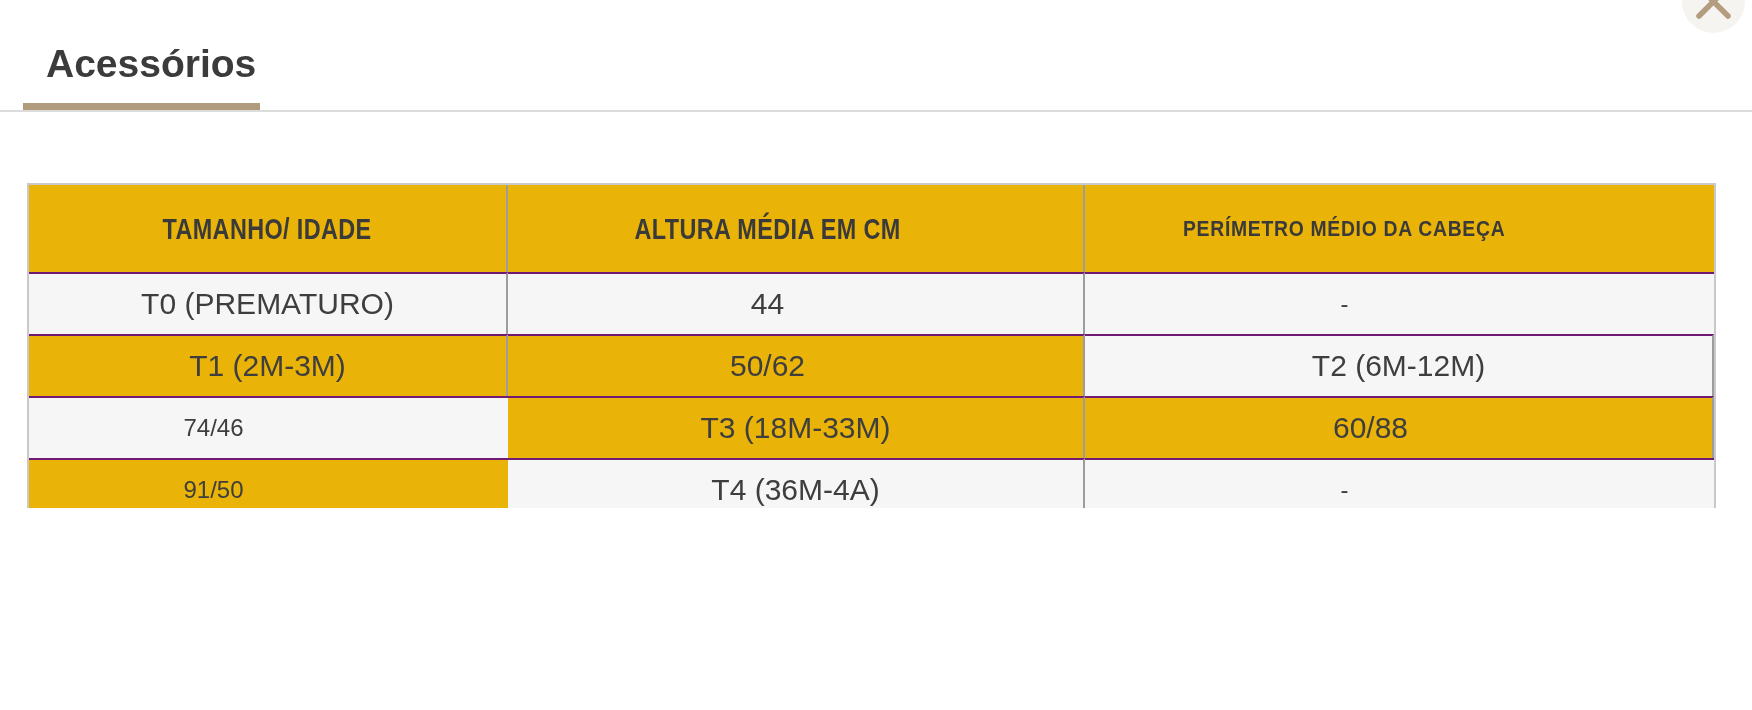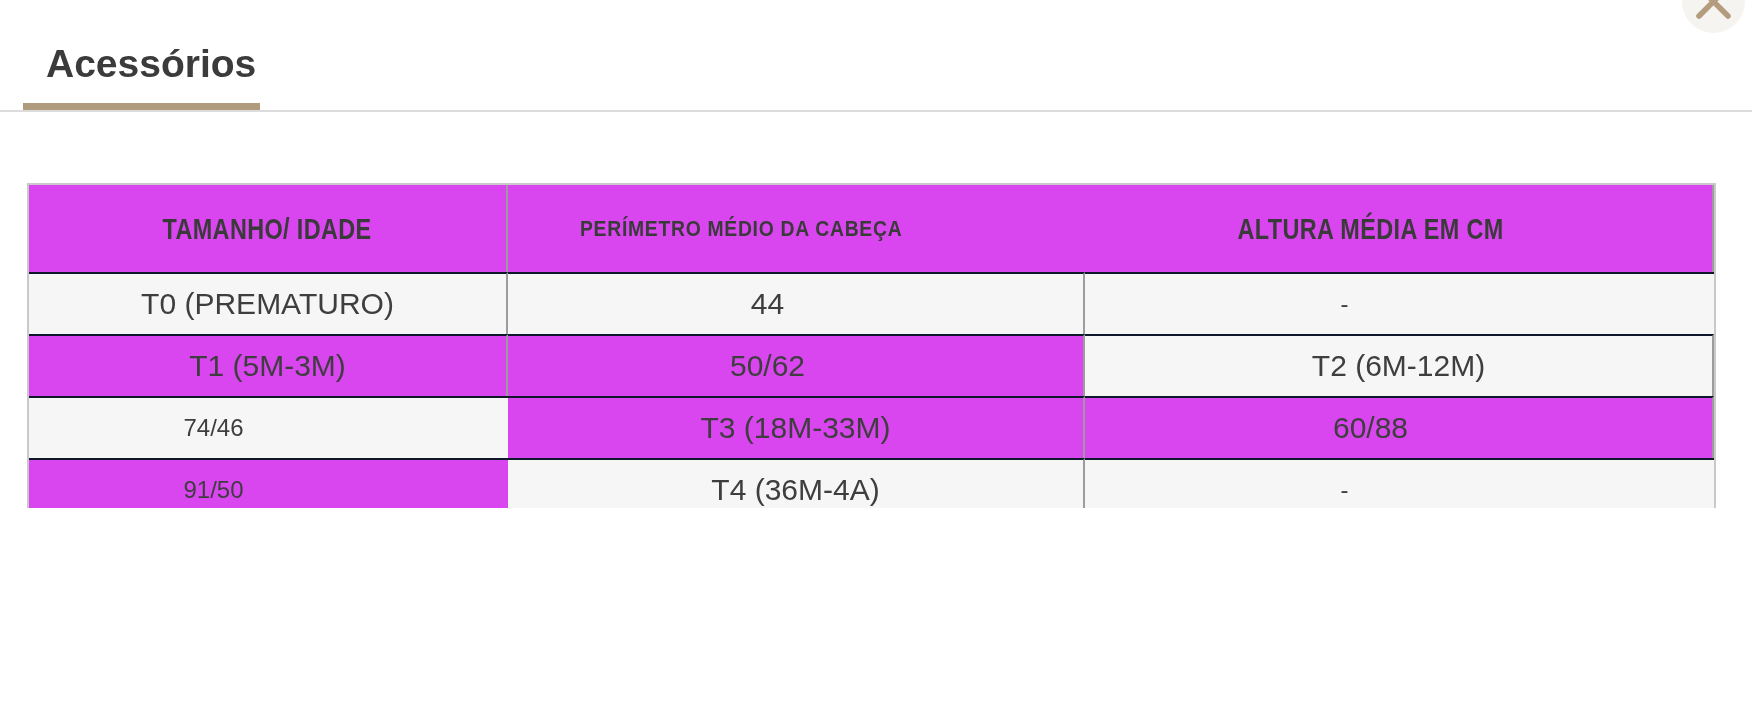--- a/index.html
+++ b/index.html
@@ -55,36 +55,36 @@
   .close-btn svg { display: block; }
 
   
   .size-table {
     position: absolute;
     left: 27px;
     top: 183px;
     width: 1689px;
     box-sizing: border-box;
     border: 2px solid #c9c9c9;
-    background: #d946ef;
+    background: #eab308;
     display: grid;
     grid-template-columns: 479px 577px 629px;
   }
   .cell {
     display: flex;
     align-items: center;
     justify-content: center;
     box-sizing: border-box;
     border-right: 2px solid #9c9c9c;
     color: #3e3e3e;
     white-space: nowrap;
   }
   .cell.c3 { border-right: none; }
   .cell.head { height: 87px; color: #3a3a3a; }
-  .cell.body { height: 62px; border-top: 2px solid #0f172a; }
+  .cell.body { height: 62px; border-top: 2px solid #701a75; }
   .cell.stripe { background: #f6f6f6; }
 
   .c1 { font-size: 30px; }
   .c2 { font-size: 30px; padding-right: 56px; }
   .c3 { font-size: 24px; padding-right: 110px; }
 
   .head-label-condensed {
     display: inline-block;
     font-size: 30px;
     font-weight: 700;
@@ -114,31 +114,31 @@
     <svg width="63" height="63" viewBox="0 0 63 63">
       <line x1="17" y1="17" x2="46" y2="46" stroke="#b49c7e" stroke-width="5.5" stroke-linecap="round"></line>
       <line x1="46" y1="17" x2="17" y2="46" stroke="#b49c7e" stroke-width="5.5" stroke-linecap="round"></line>
     </svg>
   </div>
 
   <div class="size-table" id="size-table">
     <div class="cell head c1">
       <span class="head-label-condensed">TAMANHO/ IDADE</span>
     </div>
+    <div class="cell head c2">
+      <span class="head-label-condensed">ALTURA MÉDIA EM CM</span>
+    </div>
     <div class="cell head c3">
       <span class="head-label-small">PERÍMETRO MÉDIO DA CABEÇA</span>
-    </div>
-    <div class="cell head c2">
-      <span class="head-label-condensed">ALTURA MÉDIA EM CM</span>
     </div>
 
   <div class="cell body c1 stripe">T0 (PREMATURO)</div>
       <div class="cell body c2 stripe">44</div>
       <div class="cell body c3 stripe">-</div>
-      <div class="cell body c1">T1 (5M-3M)</div>
+      <div class="cell body c1">T1 (2M-3M)</div>
       <div class="cell body c2">50/62</div>
       <div class="cell body c1 stripe">T2 (6M-12M)</div>
       <div class="cell body c3 stripe">74/46</div>
       <div class="cell body c1">T3 (18M-33M)</div>
       <div class="cell body c2">60/88</div>
       <div class="cell body c3">91/50</div>
       <div class="cell body c1 stripe">T4 (36M-4A)</div>
       <div class="cell body c3 stripe">-</div>
     </div>
 

